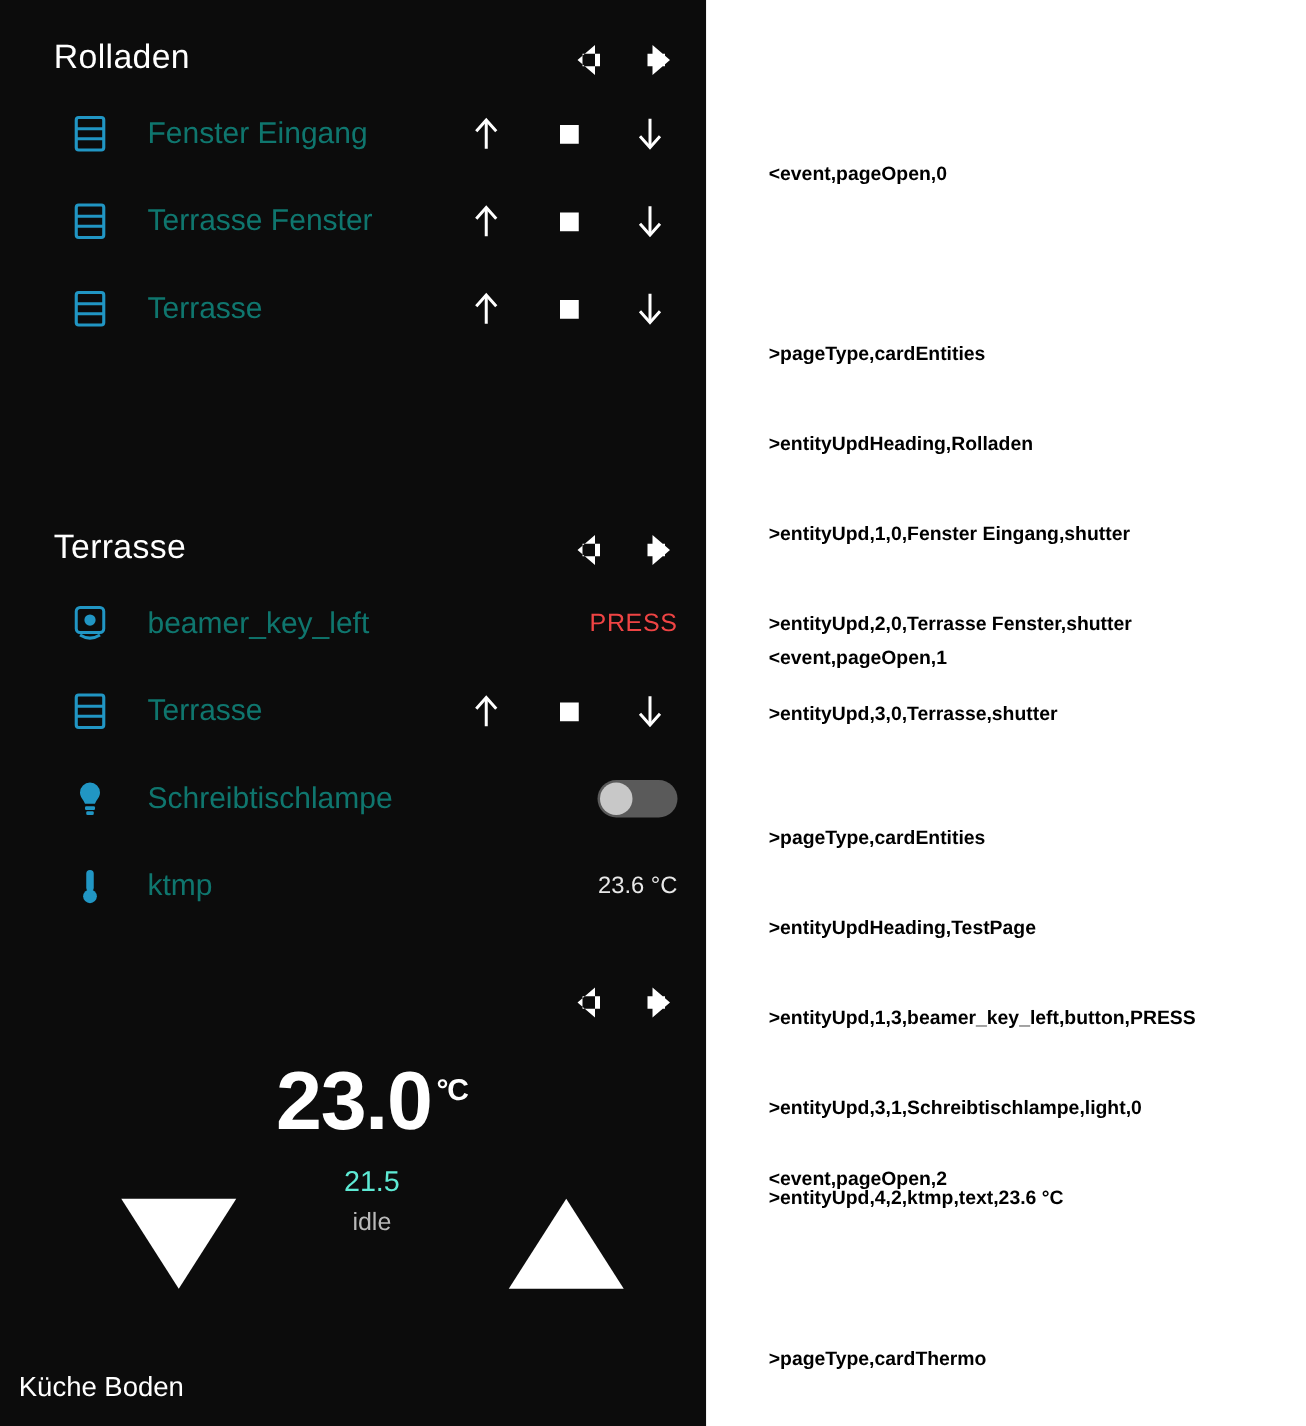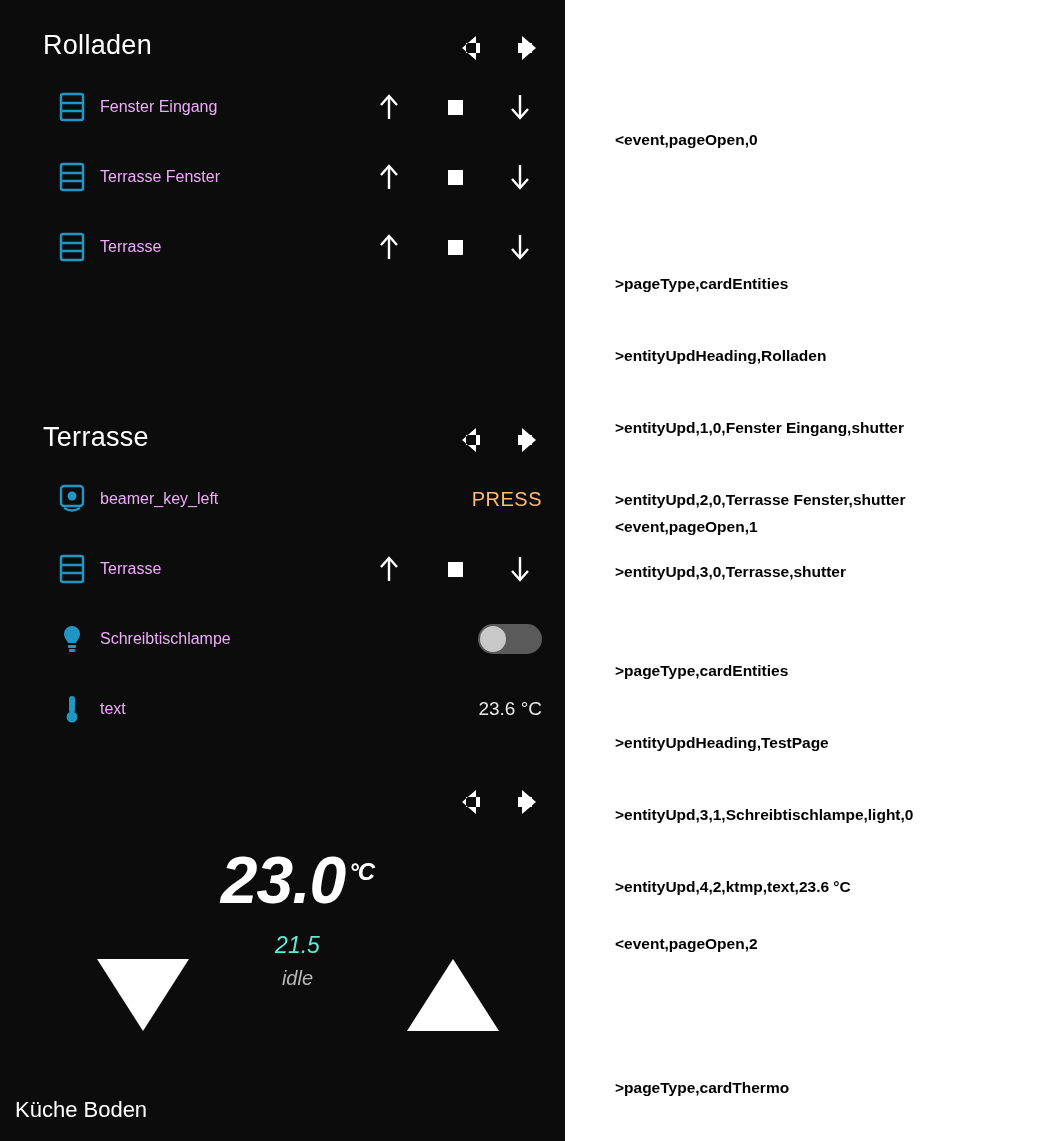--- a/index.html
+++ b/index.html
@@ -80,25 +80,25 @@
     left: 40px;
     width: 34px;
     height: 34px;
     top: 18px;
     display: flex;
     align-items: center;
     justify-content: center;
   }
   .entity-label {
     position: absolute;
-    left: 85px;
+    left: 103px;
     top: 50%;
     transform: translateY(-50%);
-    font-size: 16px;
-    color: #f0abfc;
+    font-size: 24px;
+    color: #0f766e;
   }
   .shutter-controls {
     position: absolute;
     left: 340px;
     top: 50%;
     transform: translateY(-50%);
     width: 200px;
     height: 34px;
   }
   .sc-btn {
@@ -119,21 +119,21 @@
     width: 15px;
     height: 15px;
     background: #ffffff;
   }
   .press-label {
     position: absolute;
     right: 38px;
     top: 50%;
     transform: translateY(-50%);
     font-size: 20px;
-    color: #fdba74;
+    color: #ef4444;
     letter-spacing: .5px;
     cursor: pointer;
   }
   .toggle {
     position: absolute;
     right: 38px;
     top: 50%;
     transform: translateY(-50%);
     width: 64px;
     height: 30px;
@@ -169,21 +169,20 @@
     right: 24px;
     top: 20px;
     width: 110px;
     height: 40px;
   }
   .thermo-main {
     position: absolute;
     left: 0; right: 0;
     top: 60px;
     height: 180px;
-    font-style: italic;
   }
   .thermo-temp {
     position: absolute;
     left: 0; right: 0;
     top: 20px;
     text-align: center;
     font-size: 66px;
     font-weight: bold;
     letter-spacing: -1px;
     color: #ffffff;
@@ -443,21 +442,21 @@
           </div>
       </div>
 
       <div class="entity-row">
         <div class="entity-icon">
           <svg width="18" height="30" viewBox="0 0 18 30">
               <rect x="6" y="2" width="6" height="17" rx="3" fill="#2196c4"></rect>
               <circle cx="9" cy="23" r="5.5" fill="#2196c4"></circle>
             </svg>
         </div>
-        <div class="entity-label">text</div>
+        <div class="entity-label">ktmp</div>
         <div class="text-value">23.6 °C</div>
       </div>
     </div>
 
     <div class="panel panel-3">
       <div class="thermo">
         <div class="thermo-nav">
           <div class="arrow left">
             <svg width="48" height="40" viewBox="0 0 48 40">
                 <path d="M30 8 L16 20 L30 32 Z M20 15 h14 v10 h-14 z" fill="#ffffff"></path>
@@ -495,20 +494,21 @@
       <span class="log-line">&gt;entityUpd,1,0,Fenster Eingang,shutter</span>
       <span class="log-line">&gt;entityUpd,2,0,Terrasse Fenster,shutter</span>
       <span class="log-line">&gt;entityUpd,3,0,Terrasse,shutter</span>
     </div>
 
     <div class="log-block log-2">
       <span class="log-line">&lt;event,pageOpen,1</span>
       <span class="log-gap"></span>
       <span class="log-line">&gt;pageType,cardEntities</span>
       <span class="log-line">&gt;entityUpdHeading,TestPage</span>
+      <span class="log-line">&gt;entityUpd,1,3,beamer_key_left,button,PRESS</span>
       <span class="log-line">&gt;entityUpd,3,1,Schreibtischlampe,light,0</span>
       <span class="log-line">&gt;entityUpd,4,2,ktmp,text,23.6 °C</span>
     </div>
 
     <div class="log-block log-3">
       <span class="log-line">&lt;event,pageOpen,2</span>
       <span class="log-gap"></span>
       <span class="log-line">&gt;pageType,cardThermo</span>
       
     </div>

